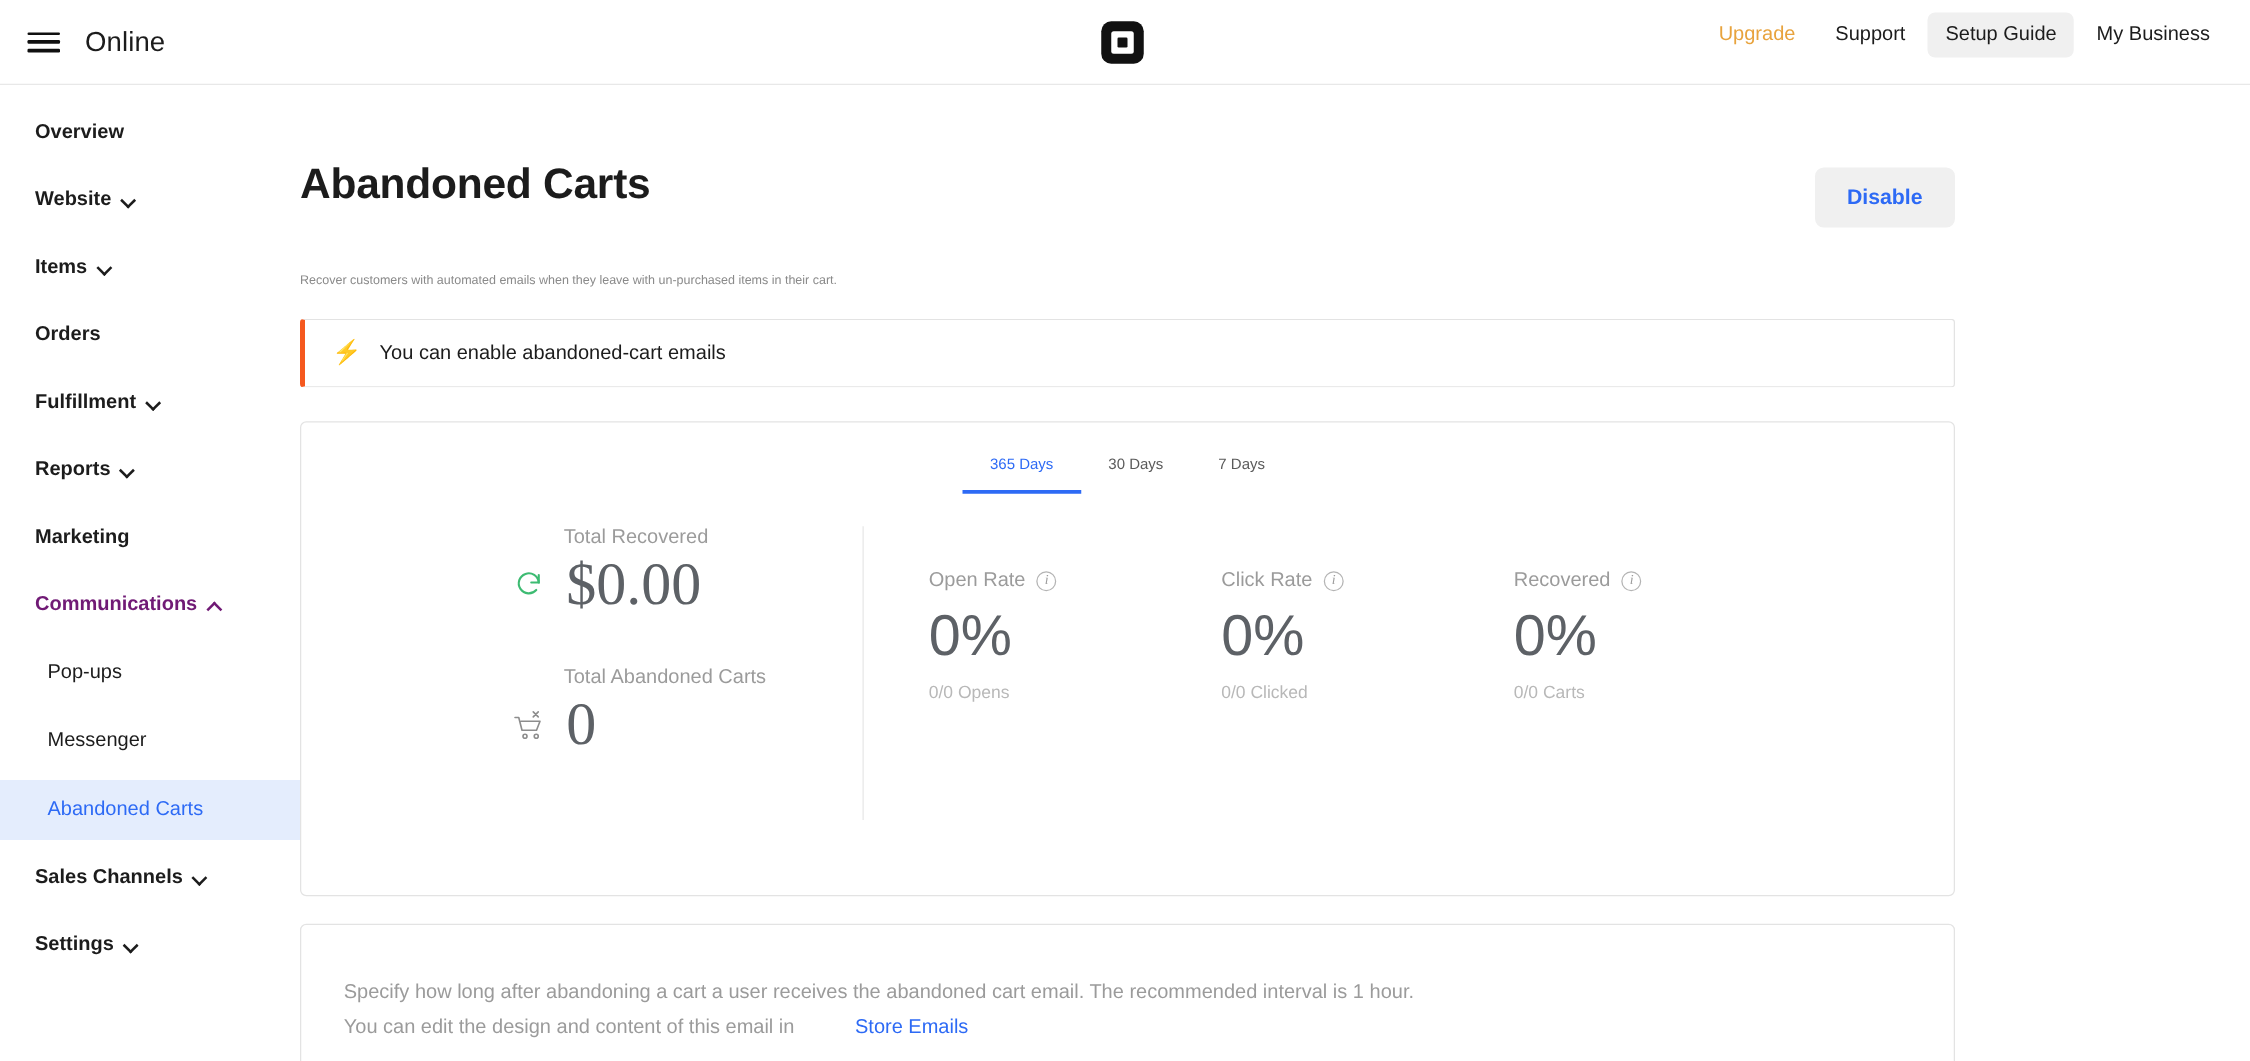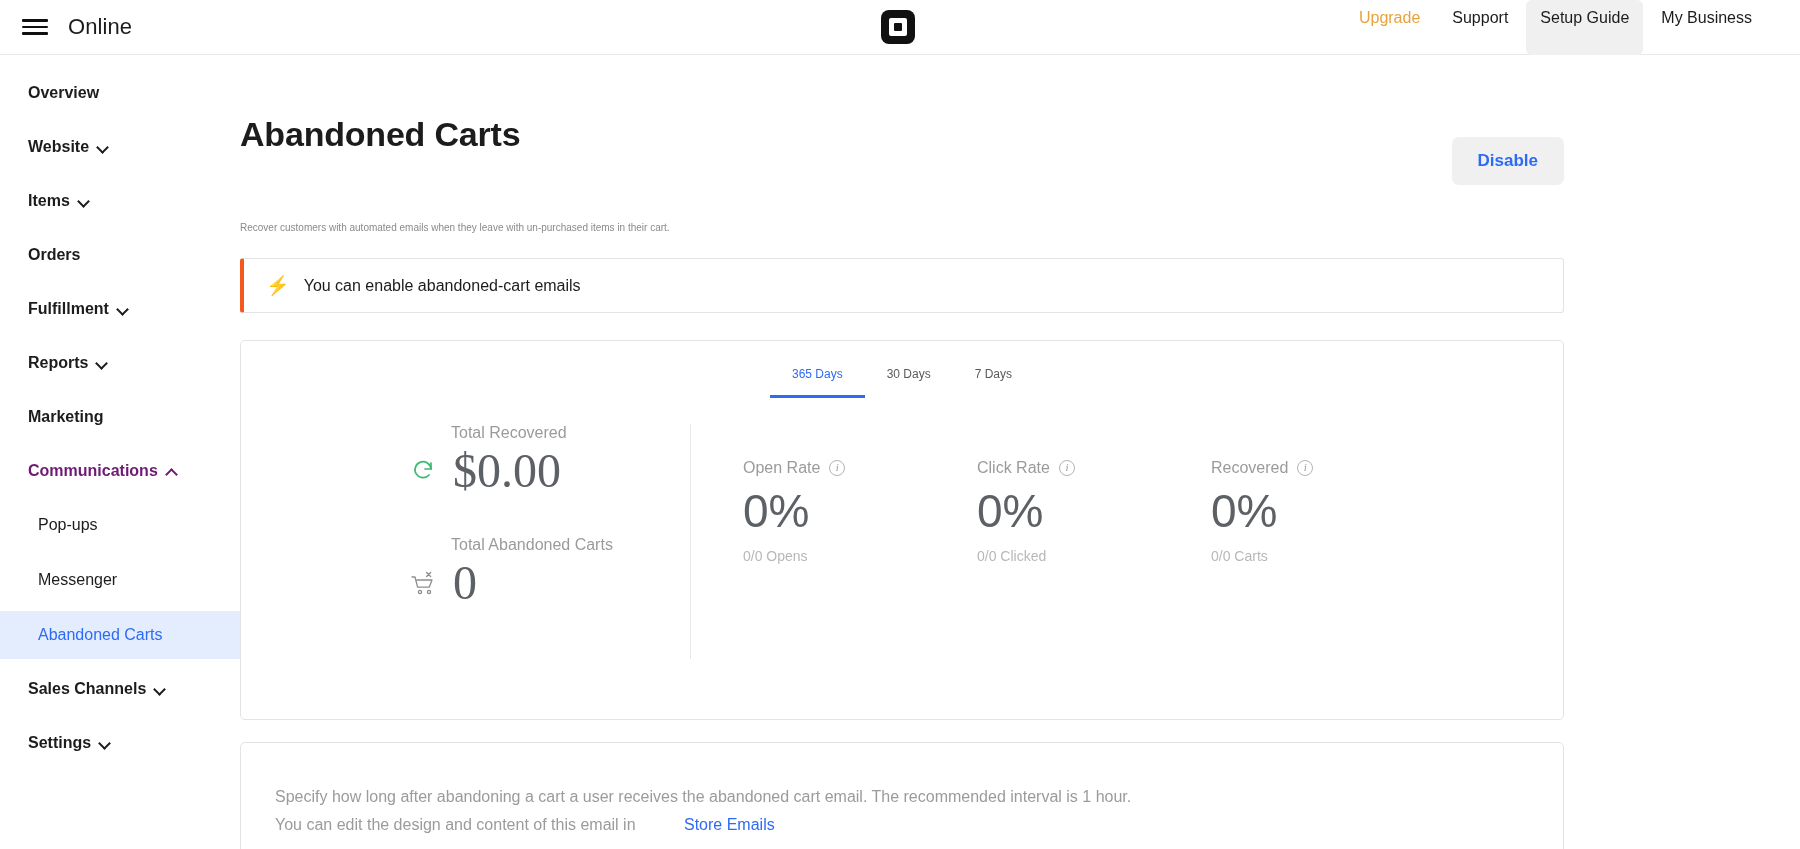--- a/index.html
+++ b/index.html
@@ -9,21 +9,21 @@
     height: 849px;
     overflow: hidden;
     background: #ffffff;
     font-family: "Liberation Sans", sans-serif;
     color: #1c1c1c;
   }
 
   
   .topbar {
     position: relative;
-    height: 55px;
+    height: 68px;
     width: 1800px;
     background: #ffffff;
     border-bottom: 1px solid #e8e8e8;
     display: flex;
     align-items: center;
   }
   .hamburger {
     margin-left: 22px;
     width: 26px;
     height: 20px;
@@ -74,24 +74,25 @@
     justify-content: center;
   }
   .logo-inner {
     width: 8px;
     height: 8px;
     background: #111111;
     border-radius: 1px;
   }
   .topnav {
     position: absolute;
-    right: 34px;
+    right: 18px;
     top: 0;
     height: 55px;
     display: flex;
+    align-items: center;
     gap: 4px;
   }
   .topnav-item {
     font-size: 16px;
     font-weight: 400;
     color: #1c1c1c;
     padding: 9px 14px;
     border-radius: 6px;
     cursor: pointer;
     white-space: nowrap;
@@ -178,21 +179,21 @@
   .disable-btn {
     background: #f0f0f0;
     color: #2d6af5;
     border: none;
     border-radius: 7px;
     font-size: 17px;
     font-weight: 700;
     padding: 14px 26px;
     cursor: pointer;
     font-family: "Liberation Sans", sans-serif;
-    margin-top: 22px;
+    margin-top: 6px;
   }
   .page-desc {
     margin-top: 37px;
     font-size: 10px;
     color: #8a8a8a;
   }
 
   
   .alert {
     margin-top: 25px;

